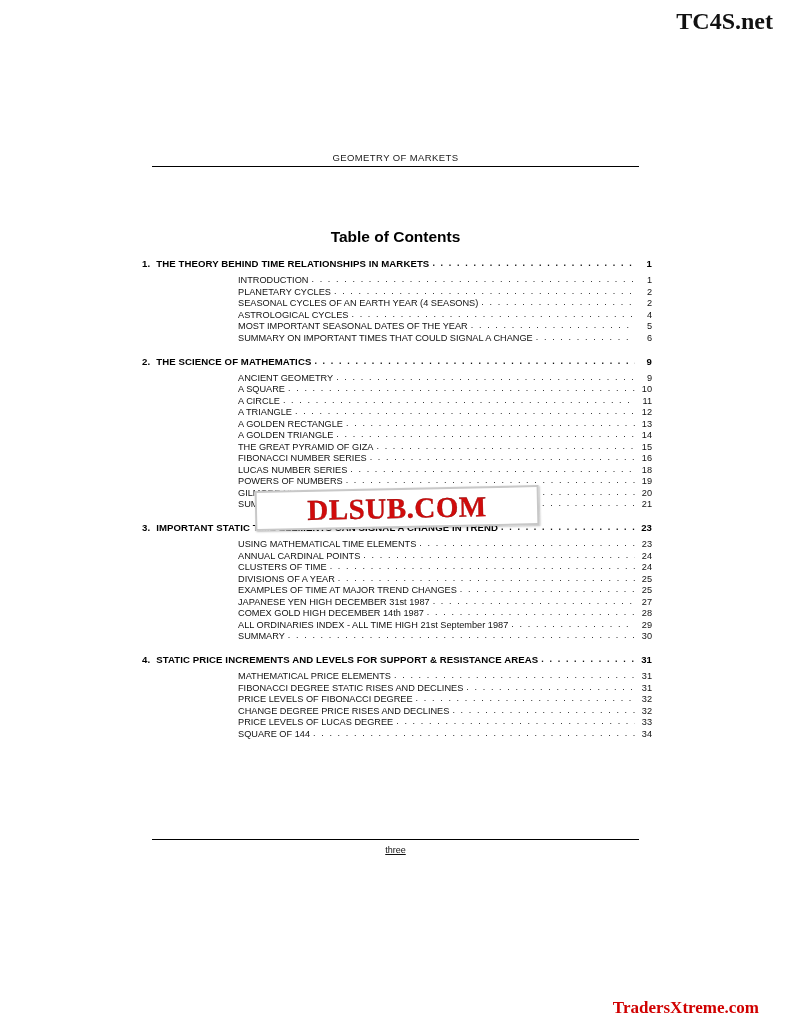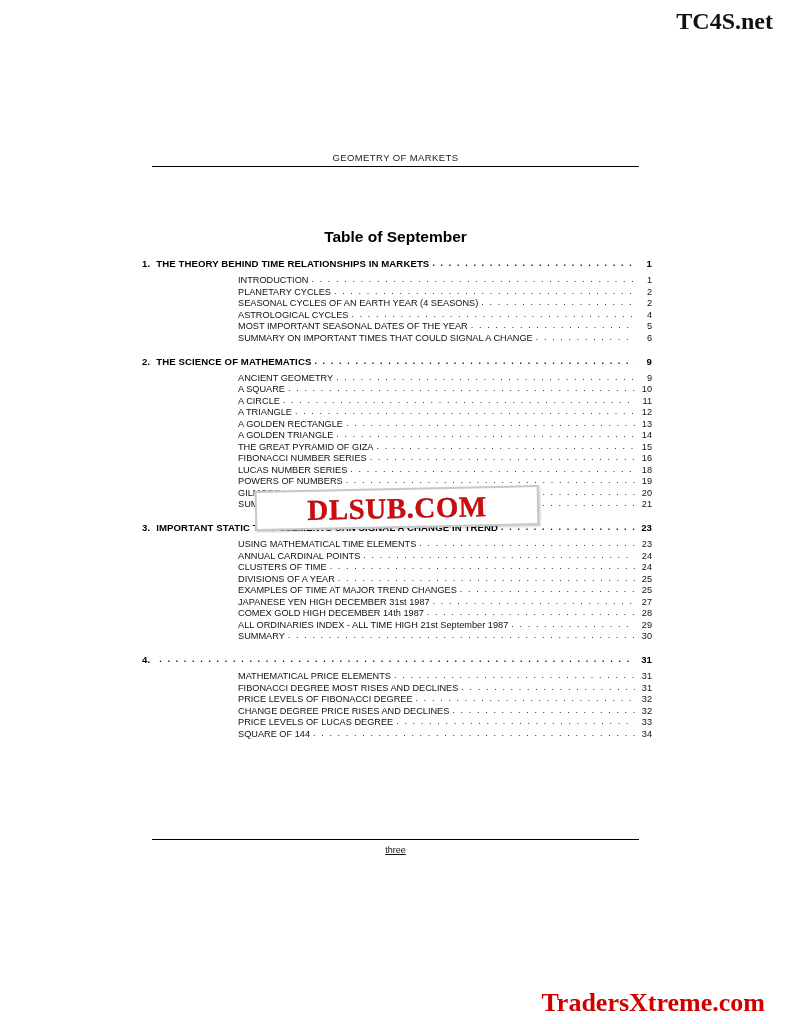--- a/index.html
+++ b/index.html
@@ -22,23 +22,23 @@
     right: 18px;
     font-family: "Liberation Serif", serif;
     font-size: 24px;
     font-weight: bold;
     color: #111;
     letter-spacing: 0px;
   }
   .wm-bottom {
     position: absolute;
     bottom: 6px;
-    right: 26px;
+    right: 32px;
     font-family: "Liberation Serif", serif;
-    font-size: 26px;
+    font-size: 17px;
     font-weight: bold;
     color: #d00000;
     letter-spacing: 0px;
   }
   .wm-center {
     position: absolute;
     left: 255px;
     top: 488px;
     width: 280px;
     height: 36px;
@@ -162,21 +162,21 @@
   }
 </style>
 </head>
 <body>
 
 <div class="page">
 
   <div class="header-title">GEOMETRY OF MARKETS</div>
   <div class="header-rule"></div>
 
-  <div class="doc-title">Table of September</div>
+  <div class="doc-title">Table of Contents</div>
 
   <div class="toc" id="toc-root">
       <div class="toc-chapter">
         <span class="lbl" style="margin-right: 6px;">1.</span>
         <span class="lbl">THE THEORY BEHIND TIME RELATIONSHIPS IN  MARKETS</span>
         <span class="dots">. . . . . . . . . . . . . . . . . . . . . . . . . . . . . . . . . . . . . . . . . . . . . . . . . . . . . . . . . . . . . . . . . . . . . . . . . . . . . . . . . . . . . . . . . . . . . . . . . . . . . . . . . . . . . . . . . . . . . . . . . . . . . . . . . . . . . . . . . . . . . . . . . . . . . . . . . . . . . . . . </span>
         <span class="pg">1</span>
       </div>
       <div class="grp">
         <div class="toc-entry">
@@ -326,31 +326,32 @@
           <span class="pg">29</span>
         </div>
         <div class="toc-entry">
           <span class="lbl">SUMMARY</span>
           <span class="dots">. . . . . . . . . . . . . . . . . . . . . . . . . . . . . . . . . . . . . . . . . . . . . . . . . . . . . . . . . . . . . . . . . . . . . . . . . . . . . . . . . . . . . . . . . . . . . . . . . . . . . . . . . . . . . . . . . . . . . . . . . . . . . . . . . . . . . . . . . . . . . . . . . . . . . . . . . . . . . . . . </span>
           <span class="pg">30</span>
         </div>
       </div>
       <div class="toc-chapter">
         <span class="lbl" style="margin-right: 6px;">4.</span>
+        <span class="lbl">STATIC PRICE INCREMENTS AND LEVELS FOR SUPPORT &amp; RESISTANCE AREAS</span>
         <span class="dots">. . . . . . . . . . . . . . . . . . . . . . . . . . . . . . . . . . . . . . . . . . . . . . . . . . . . . . . . . . . . . . . . . . . . . . . . . . . . . . . . . . . . . . . . . . . . . . . . . . . . . . . . . . . . . . . . . . . . . . . . . . . . . . . . . . . . . . . . . . . . . . . . . . . . . . . . . . . . . . . . </span>
         <span class="pg">31</span>
       </div>
       <div class="grp">
         <div class="toc-entry">
           <span class="lbl">MATHEMATICAL PRICE ELEMENTS</span>
           <span class="dots">. . . . . . . . . . . . . . . . . . . . . . . . . . . . . . . . . . . . . . . . . . . . . . . . . . . . . . . . . . . . . . . . . . . . . . . . . . . . . . . . . . . . . . . . . . . . . . . . . . . . . . . . . . . . . . . . . . . . . . . . . . . . . . . . . . . . . . . . . . . . . . . . . . . . . . . . . . . . . . . . </span>
           <span class="pg">31</span>
         </div>
         <div class="toc-entry">
-          <span class="lbl">FIBONACCI DEGREE MOST RISES AND DECLINES</span>
+          <span class="lbl">FIBONACCI DEGREE STATIC RISES AND DECLINES</span>
           <span class="dots">. . . . . . . . . . . . . . . . . . . . . . . . . . . . . . . . . . . . . . . . . . . . . . . . . . . . . . . . . . . . . . . . . . . . . . . . . . . . . . . . . . . . . . . . . . . . . . . . . . . . . . . . . . . . . . . . . . . . . . . . . . . . . . . . . . . . . . . . . . . . . . . . . . . . . . . . . . . . . . . . </span>
           <span class="pg">31</span>
         </div>
         <div class="toc-entry">
           <span class="lbl">PRICE LEVELS OF FIBONACCI DEGREE</span>
           <span class="dots">. . . . . . . . . . . . . . . . . . . . . . . . . . . . . . . . . . . . . . . . . . . . . . . . . . . . . . . . . . . . . . . . . . . . . . . . . . . . . . . . . . . . . . . . . . . . . . . . . . . . . . . . . . . . . . . . . . . . . . . . . . . . . . . . . . . . . . . . . . . . . . . . . . . . . . . . . . . . . . . . </span>
           <span class="pg">32</span>
         </div>
         <div class="toc-entry">
           <span class="lbl">CHANGE DEGREE PRICE RISES AND DECLINES</span>

